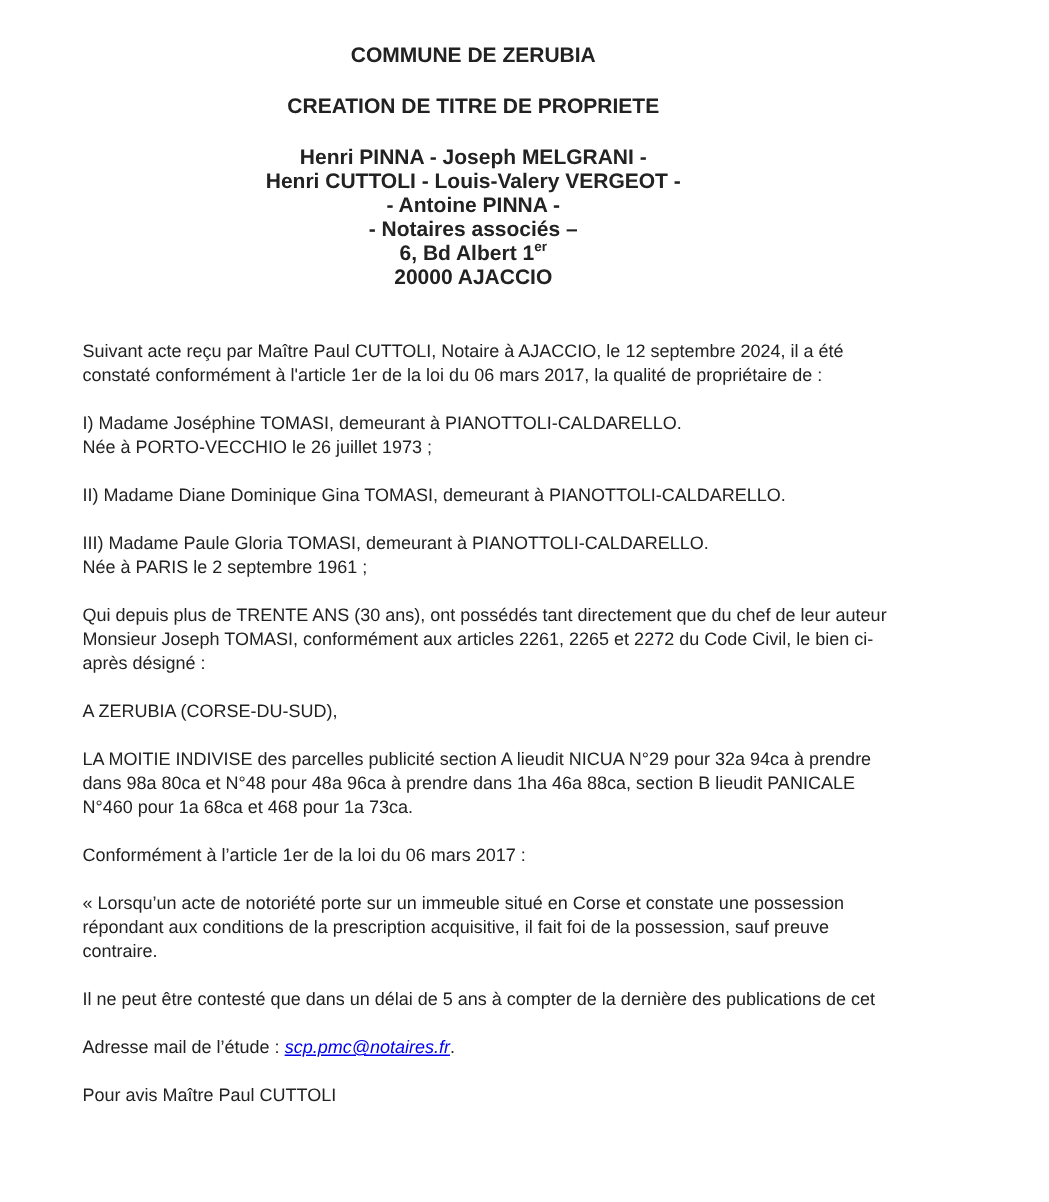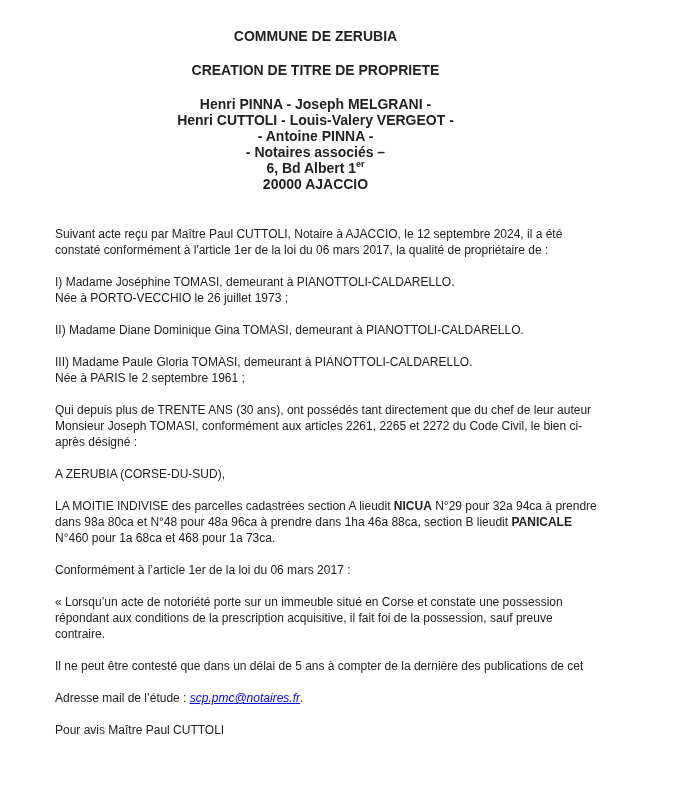--- a/index.html
+++ b/index.html
@@ -31,21 +31,21 @@
     vertical-align: super;
     line-height: 0;
   }
   .doc-body {
     margin-top: 34px;
     font-size: 12px;
     line-height: 16px;
   }
   .para { margin-bottom: 16px; }
   .line { white-space: pre; }
-  .bold { font-weight: bold; text-align: center; }
+  .bold { font-weight: normal; text-align: center; }
   a.link {
     color: var(--link-color);
     text-decoration: underline;
     cursor: pointer;
     font-style: italic;
   }
 </style>
 </head>
 <body>
 
@@ -82,21 +82,21 @@
       </div>
       <div class="para">
         <div class="line"><span>Qui depuis plus de TRENTE ANS (30 ans), ont possédés tant directement que du chef de leur auteur</span></div>
         <div class="line"><span>Monsieur Joseph TOMASI, conformément aux articles 2261, 2265 et 2272 du Code Civil, le bien ci-</span></div>
         <div class="line"><span>après désigné :</span></div>
       </div>
       <div class="para">
         <div class="line"><span>A ZERUBIA (CORSE-DU-SUD),</span></div>
       </div>
       <div class="para">
-        <div class="line"><span>LA MOITIE INDIVISE des parcelles cadastrées section A lieudit </span><span class="bold">NICUA</span><span> N°29 pour 32a 94ca à prendre</span></div>
+        <div class="line"><span>LA MOITIE INDIVISE des parcelles publicité section A lieudit </span><span class="bold">NICUA</span><span> N°29 pour 32a 94ca à prendre</span></div>
         <div class="line"><span>dans 98a 80ca et N°48 pour 48a 96ca à prendre dans 1ha 46a 88ca, section B lieudit </span><span class="bold">PANICALE</span></div>
         <div class="line"><span>N°460 pour 1a 68ca et 468 pour 1a 73ca.</span></div>
       </div>
       <div class="para">
         <div class="line"><span>Conformément à l’article 1er de la loi du 06 mars 2017 :</span></div>
       </div>
       <div class="para">
         <div class="line"><span>« Lorsqu’un acte de notoriété porte sur un immeuble situé en Corse et constate une possession</span></div>
         <div class="line"><span>répondant aux conditions de la prescription acquisitive, il fait foi de la possession, sauf preuve</span></div>
         <div class="line"><span>contraire.</span></div>

